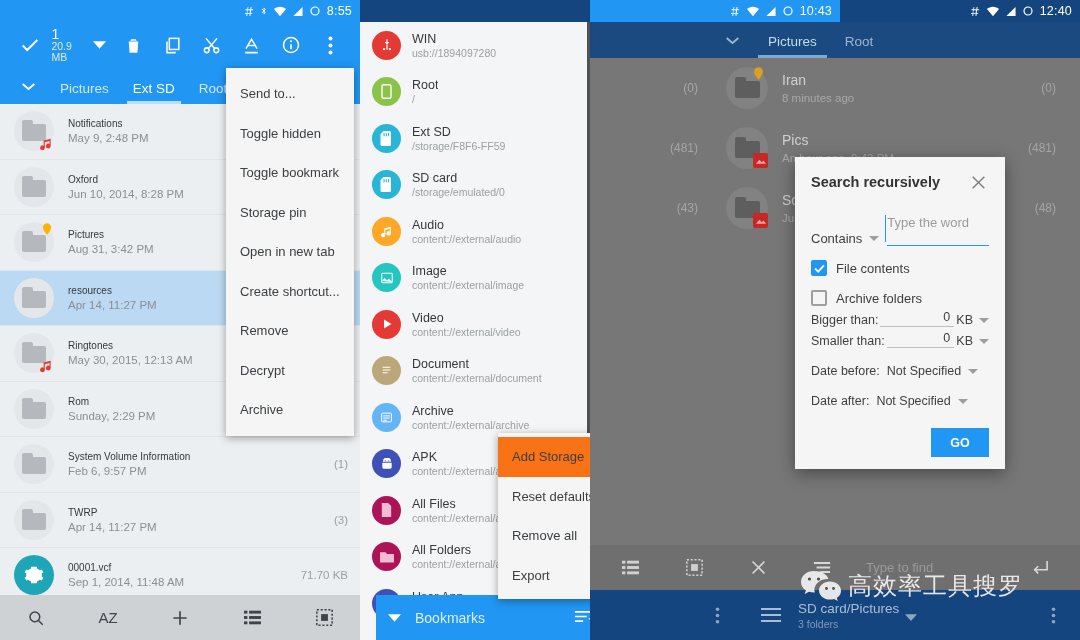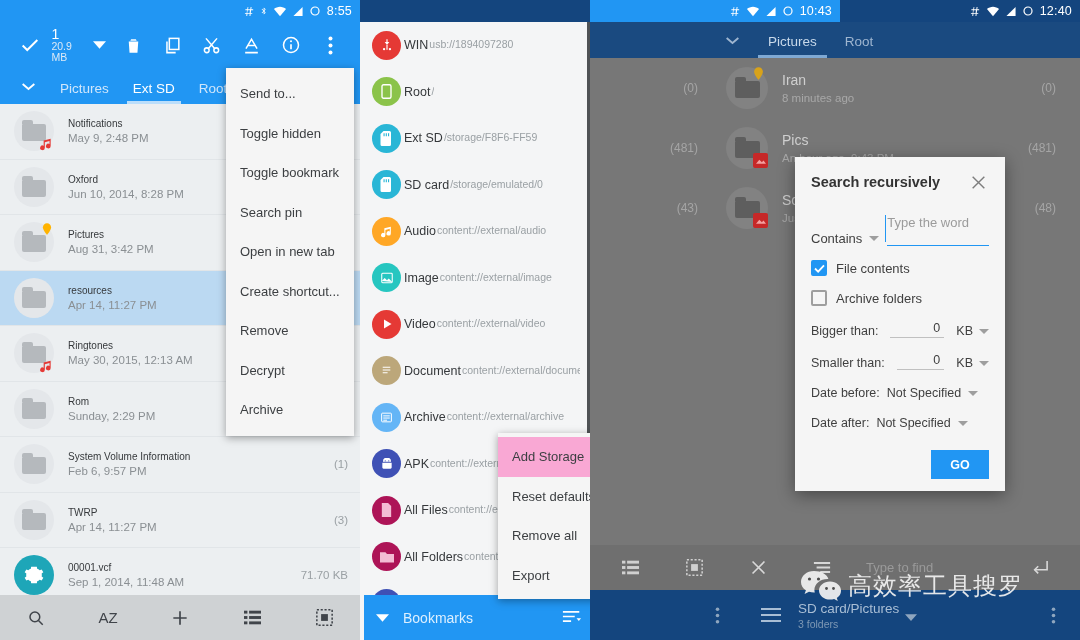--- a/index.html
+++ b/index.html
@@ -79,35 +79,35 @@
     position: absolute; left: 226px; top: 68px; width: 128px; background: #f5f5f5;
     box-shadow: 0 2px 8px rgba(0,0,0,.35); z-index: 40; padding: 6px 0;
   }
   .ctxmenu1 .mi { height: 39.5px; display: flex; align-items: center; padding-left: 14px; font-size: 13px; color: #3c3f42; }
 
   
   .panel2 { position: relative; width: 230px; height: 640px; background: #f4f5f6; overflow: hidden; }
   .p2list { position: absolute; top: 22px; left: 0; right: 0; bottom: 45px; }
   .brow { height: 46.5px; display: flex; align-items: center; padding: 0 10px 0 12px; }
   .bicon { width: 29px; height: 29px; border-radius: 50%; flex: 0 0 29px; display:flex; align-items:center; justify-content:center; color:#fff;}
-  .bmeta { margin-left: 3px; display: flex; gap: 1px; overflow: hidden; }
+  .bmeta { margin-left: 11px; display: flex; flex-direction: column; gap: 1px; overflow: hidden; }
   .bname { font-size: 12.5px; color: #35383b; white-space: nowrap; }
   .bpath { font-size: 10.5px; color: #9aa0a4; white-space: nowrap; }
   .p2bottom {
-    position: absolute; left: 4px; bottom: 0; width: 230px; height: 45px; background: #2196f3;
+    position: absolute; left: 16px; bottom: 0; width: 230px; height: 45px; background: #2196f3;
     display: flex; align-items: center; color: #fff; padding: 0 12px; text-align: right;
   }
   .p2bottom .lbl { font-size: 14px; color: #dcefff; margin-left: 14px; }
   .p2bottom .rt { margin-left: auto; }
   .ctxmenu2 {
     position: absolute; left: 138px; top: 433px; width: 112px; background: #f5f5f5;
     box-shadow: 0 2px 8px rgba(0,0,0,.35); z-index: 45; padding: 4px 0;
   }
   .ctxmenu2 .mi { height: 39.5px; display:flex; align-items:center; padding-left: 14px; font-size: 13px; color:#3c3f42; }
-  .ctxmenu2 .mi.hl { background: #f9a8d4; }
+  .ctxmenu2 .mi.hl { background: #f97316; }
   .p2edge { position:absolute; top:22px; right:0; width:3px; bottom:45px; background:#4f5255; }
 
   
   .panel3 { position: relative; width: 490px; height: 640px; background: #757575; overflow: hidden; }
   .p3top { display:flex; }
   .p3sb1 { width: 250px; }
   .p3sb2 { width: 240px; }
   .p3tabbar { height: 36px; background: #1a4a80; display: flex; align-items: flex-end; color: #9fb6d0; font-size: 13.5px; }
   .p3tabbar .dd { width: 44px; height: 36px; display:flex; align-items:center; justify-content:center; }
   .p3tabbar .tab { padding: 0 14px 9px 14px; position: relative; }
@@ -153,21 +153,21 @@
   .dlg-row1 { display:flex; align-items:flex-end; margin-top: 22px; }
   .sel-contains { font-size: 13px; color: #3f3f3f; display:flex; align-items:center; gap:7px;}
   .dd-tri { width:0;height:0;border-left:5px solid transparent;border-right:5px solid transparent;border-top:5px solid #9e9e9e;}
   .word-input { flex:1; margin-left: 8px; border-bottom: 1.5px solid #2196f3; padding-bottom: 15px;
                 font-size: 13px; color: #9b9b9b; position: relative;}
   .word-input::before { content:""; position:absolute; left:-2px; top:0; bottom:3px; width:1px; background:#2196f3;}
   .cbrow { display:flex; align-items:center; gap: 9px; margin-top: 14px; }
   .cb { width: 16px; height: 16px; border: 2px solid #9e9e9e; border-radius: 2px; background: #f5f5f5; }
   .cb.on { background: #2196f3; border-color: #2196f3; display:flex; align-items:center; justify-content:center;}
   .cblbl { font-size: 13px; color: #3f3f3f; }
-  .szrow { display:flex; align-items:flex-end; margin-top: 15px; gap: 12px; }
+  .szrow { display:flex; align-items:flex-end; margin-top: 4px; gap: 2px; }
   .szlbl { font-size: 12.5px; color: #3f3f3f; }
   .szval { flex:1; border-bottom: 1px solid #c0c0c0; text-align:right; font-size: 12.5px; color:#3f3f3f; padding-bottom:2px; padding-right:4px;}
   .szunit { font-size: 12.5px; color: #3f3f3f; display:flex; align-items:center; gap:6px;}
   .drow { display:flex; align-items:center; margin-top: 16px; gap: 7px;}
   .dlbl { font-size: 12.5px; color: #3f3f3f; }
   .dval { font-size: 12.5px; color: #3f3f3f; }
   .gobtn { margin-top: 20px; margin-left:auto; width: 58px; height: 29px; background:#2196f3; color:#fff;
            font-size: 12.5px; font-weight:bold; display:flex; align-items:center; justify-content:center;}
   .gowrap { display:flex; }
 
@@ -405,21 +405,21 @@
             <rect x="1" y="1" width="18" height="18"></rect>
             <rect x="6" y="6" width="8" height="8" fill="#40444a" stroke="none" stroke-dasharray="0"></rect>
           </svg>
       </div>
     </div>
 
     <div class="ctxmenu1">
       <div class="mi">Send to...</div>
       <div class="mi">Toggle hidden</div>
       <div class="mi">Toggle bookmark</div>
-      <div class="mi">Search pin</div>
+      <div class="mi">Storage pin</div>
       <div class="mi">Open in new tab</div>
       <div class="mi">Create shortcut...</div>
       <div class="mi">Remove</div>
       <div class="mi">Decrypt</div>
       <div class="mi">Archive</div>
     </div>
   </div>
 
   <div class="panel2">
     <div class="statusbar sb-darker"></div>

